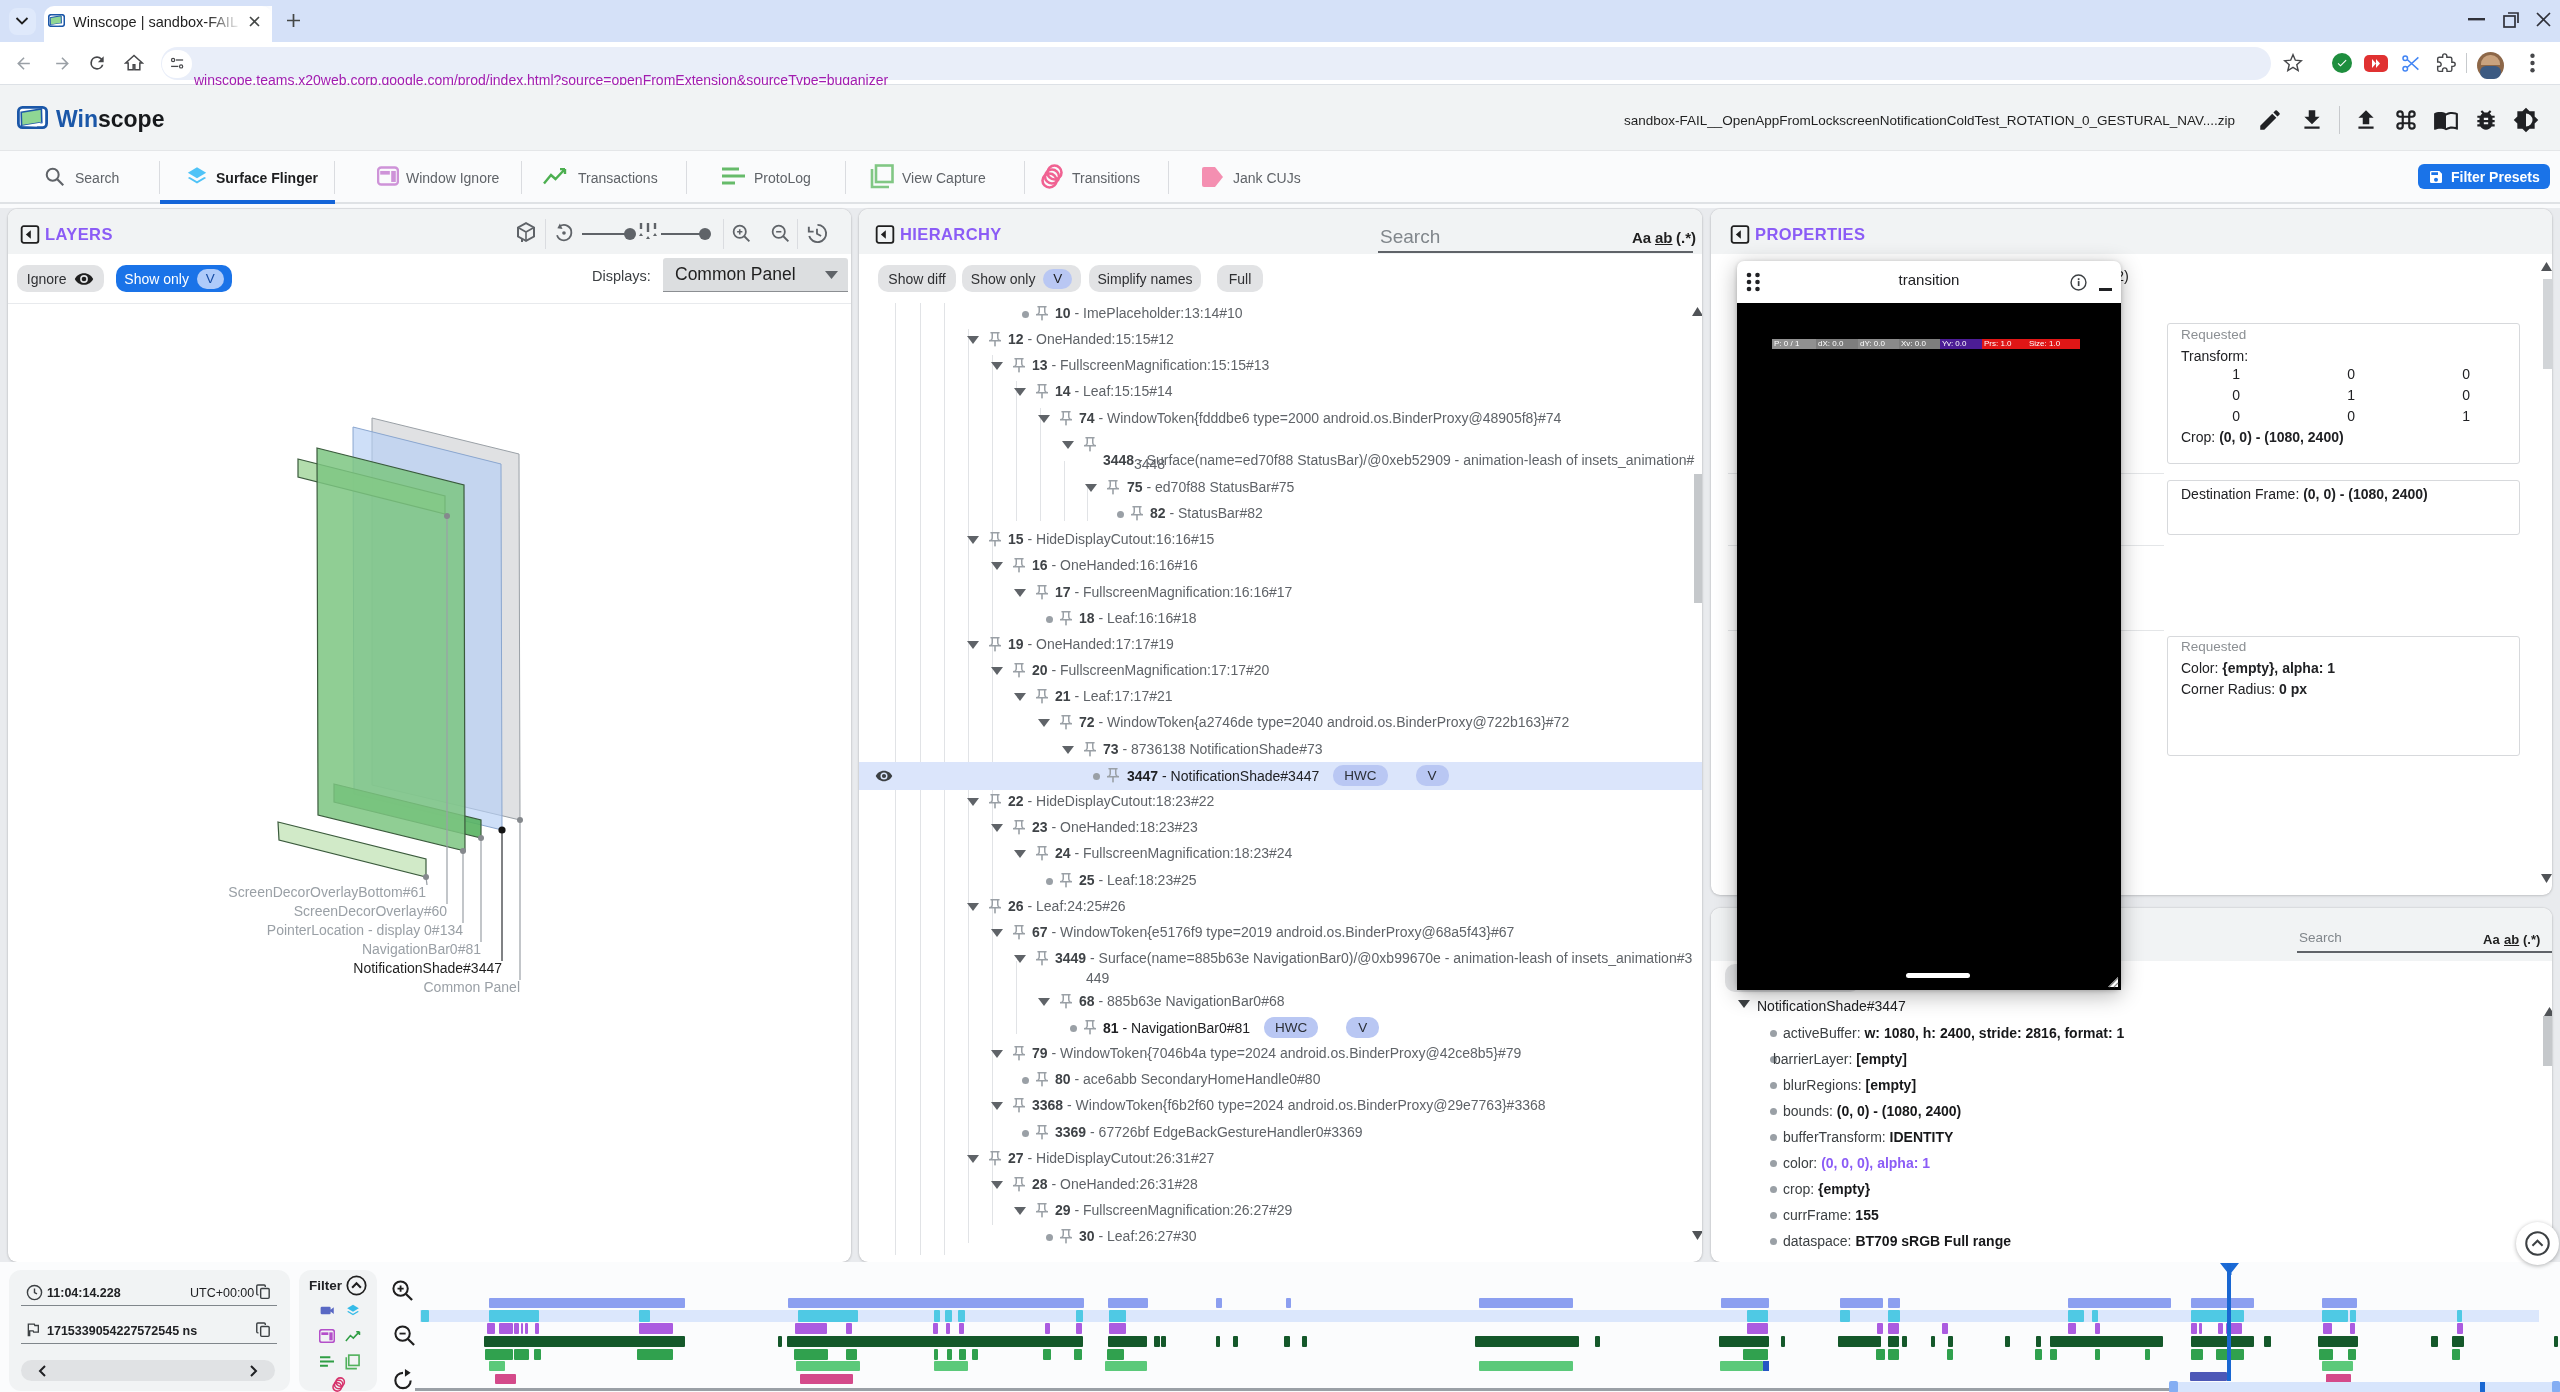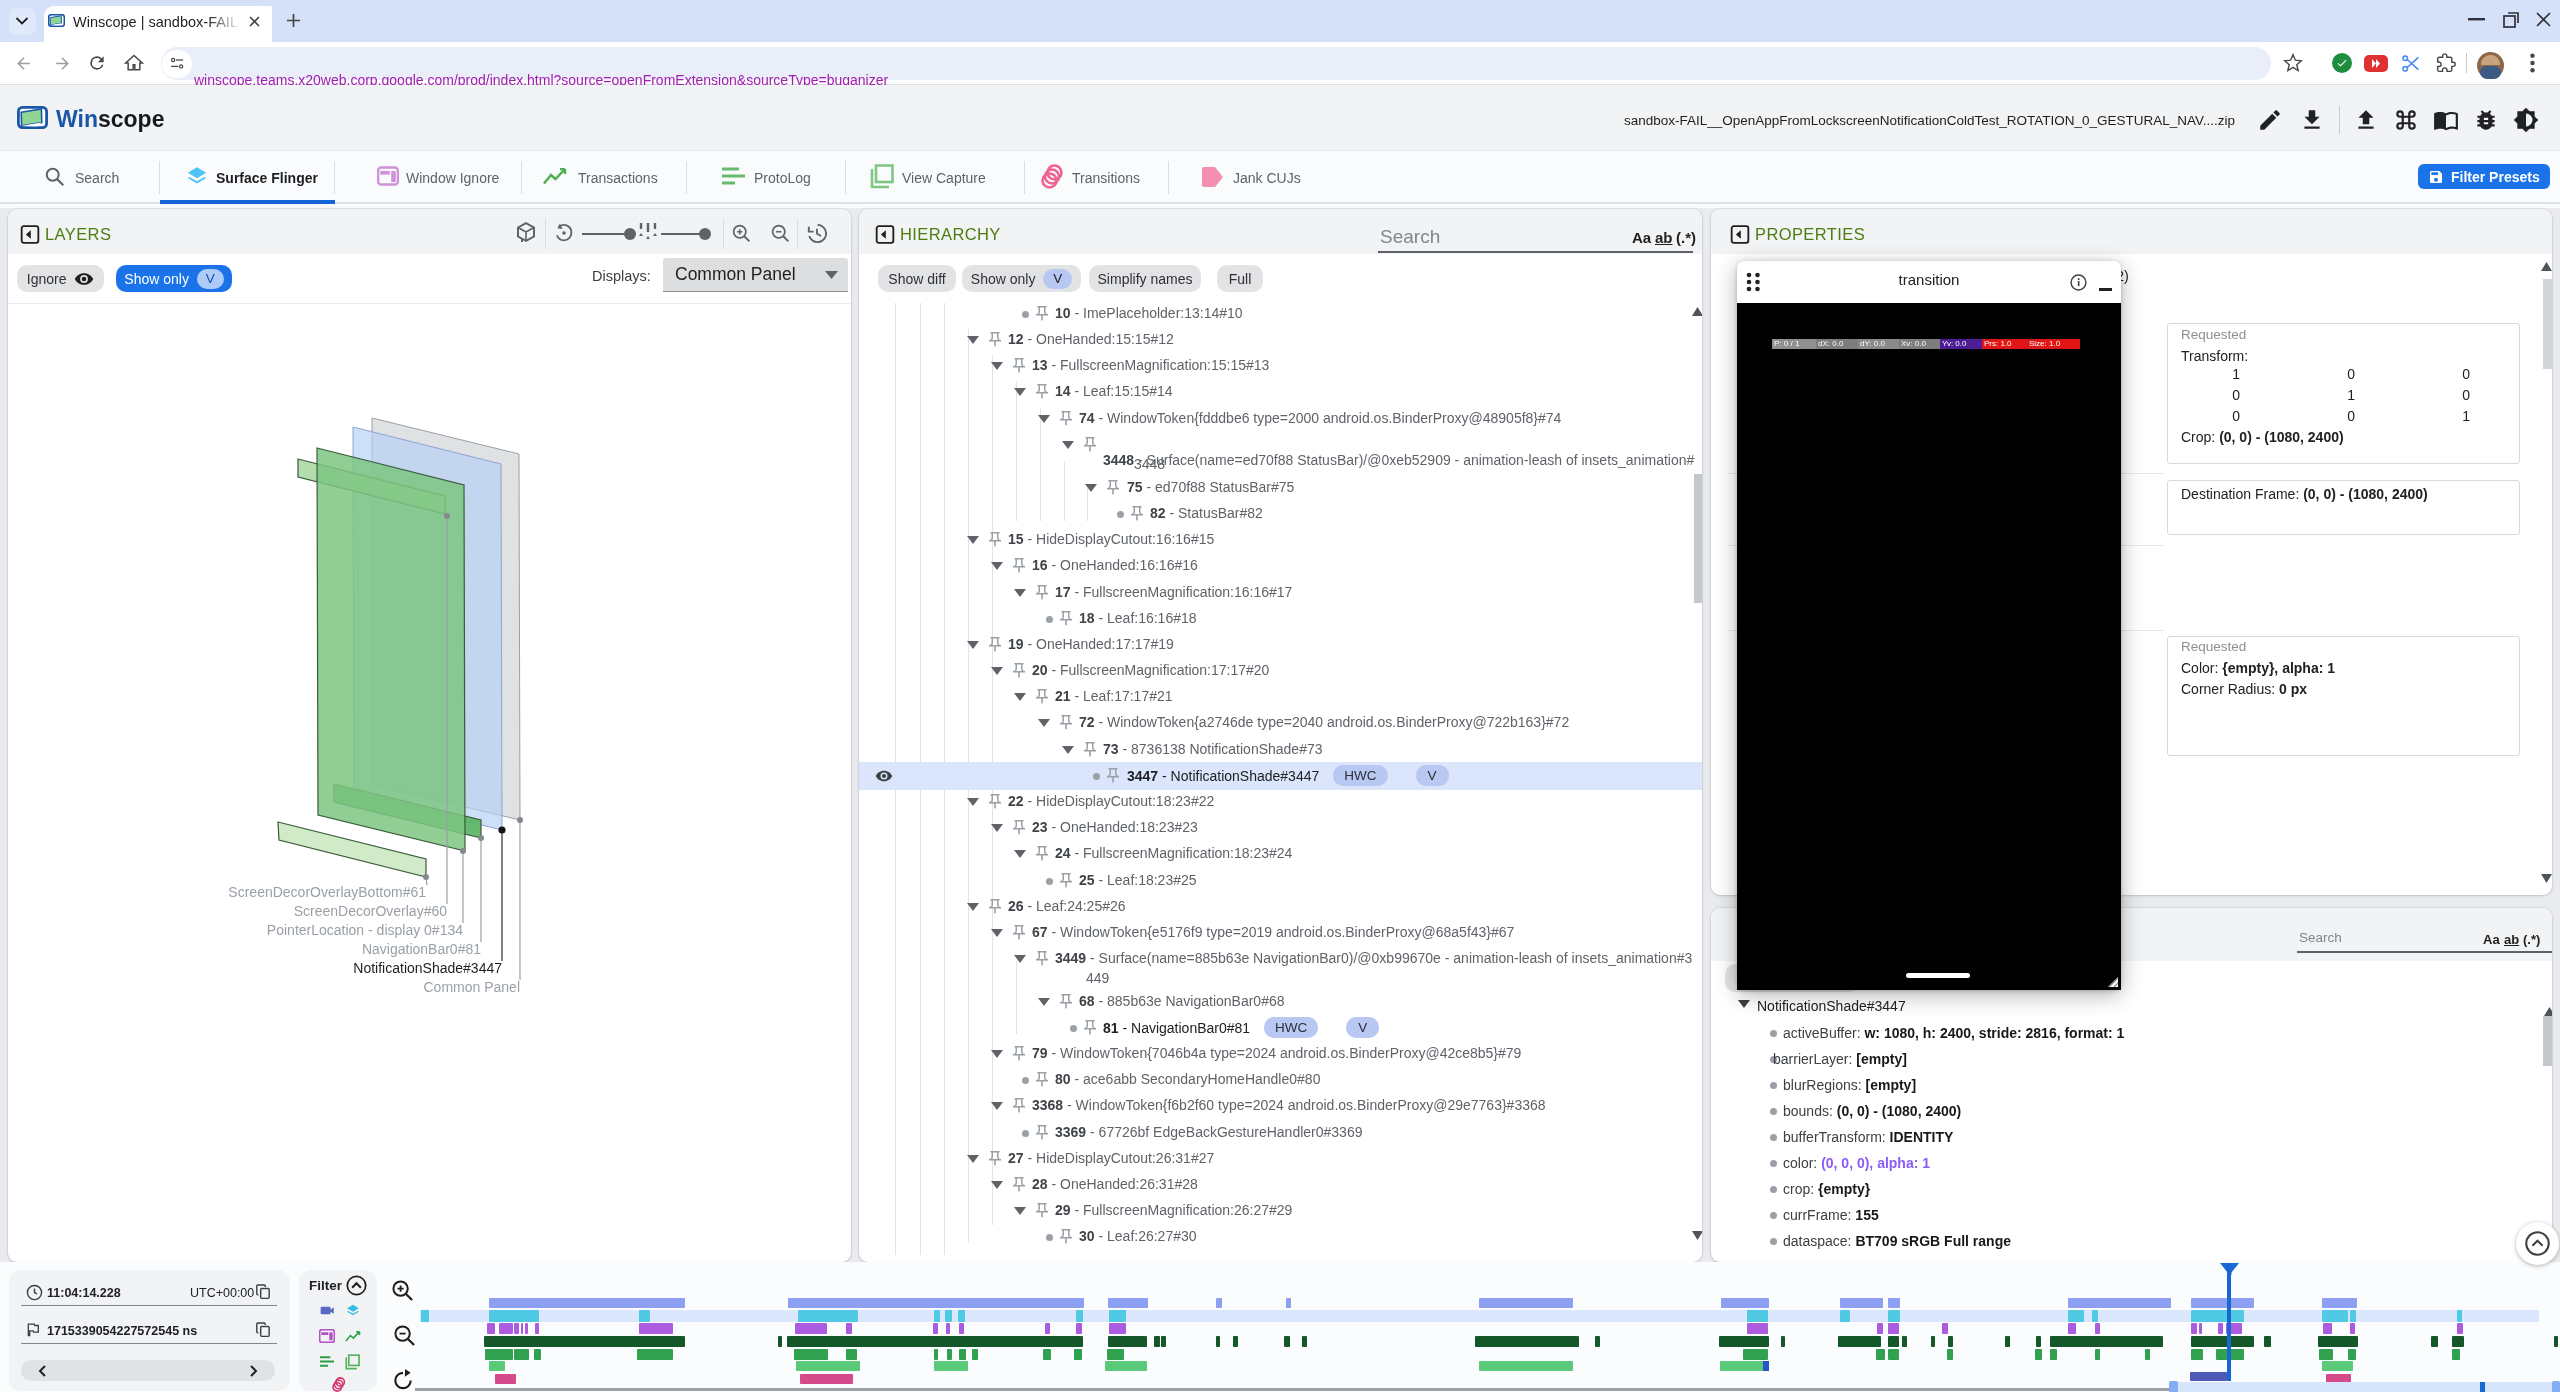--- a/index.html
+++ b/index.html
@@ -1,20 +1,20 @@
 <!DOCTYPE html>
 <html><head><meta charset="utf-8"><style>
 *{margin:0;padding:0;box-sizing:border-box}
 html,body{width:2560px;height:1392px;overflow:hidden;background:#e9ebee;
  font-family:"Liberation Sans",sans-serif;-webkit-font-smoothing:antialiased}
 .abs{position:absolute}
 .card{position:absolute;background:#fff;border-radius:9px;
  box-shadow:0 0 2px rgba(0,0,0,.18),0 1px 3px rgba(0,0,0,.12)}
 .chdr{position:absolute;left:0;right:0;top:0;height:45px;background:#f1f3f4;border-radius:9px 9px 0 0}
-.ptitle{position:absolute;font-size:16.5px;letter-spacing:.4px;color:#4d7c0f;font-weight:400}
+.ptitle{position:absolute;font-size:16.5px;letter-spacing:.4px;color:#8b5cf6;font-weight:700}
 .chip{position:absolute;background:#e2e3e5;border-radius:10px;color:#2f3033;
  font-size:14px;font-weight:400;display:flex;align-items:center;justify-content:center;white-space:nowrap}
 .sep{position:absolute;width:1px;background:#dadce0}
 .ico{position:absolute}
 .tx{position:absolute;white-space:pre}
 svg{display:block}
 </style></head><body>
 
 <div class="abs" style="left:0;top:0;width:2560px;height:42px;background:#d5e1f8"></div>
 <div class="abs" style="left:9px;top:8px;width:27px;height:27px;border-radius:8px;background:#dfe9fb"></div>

